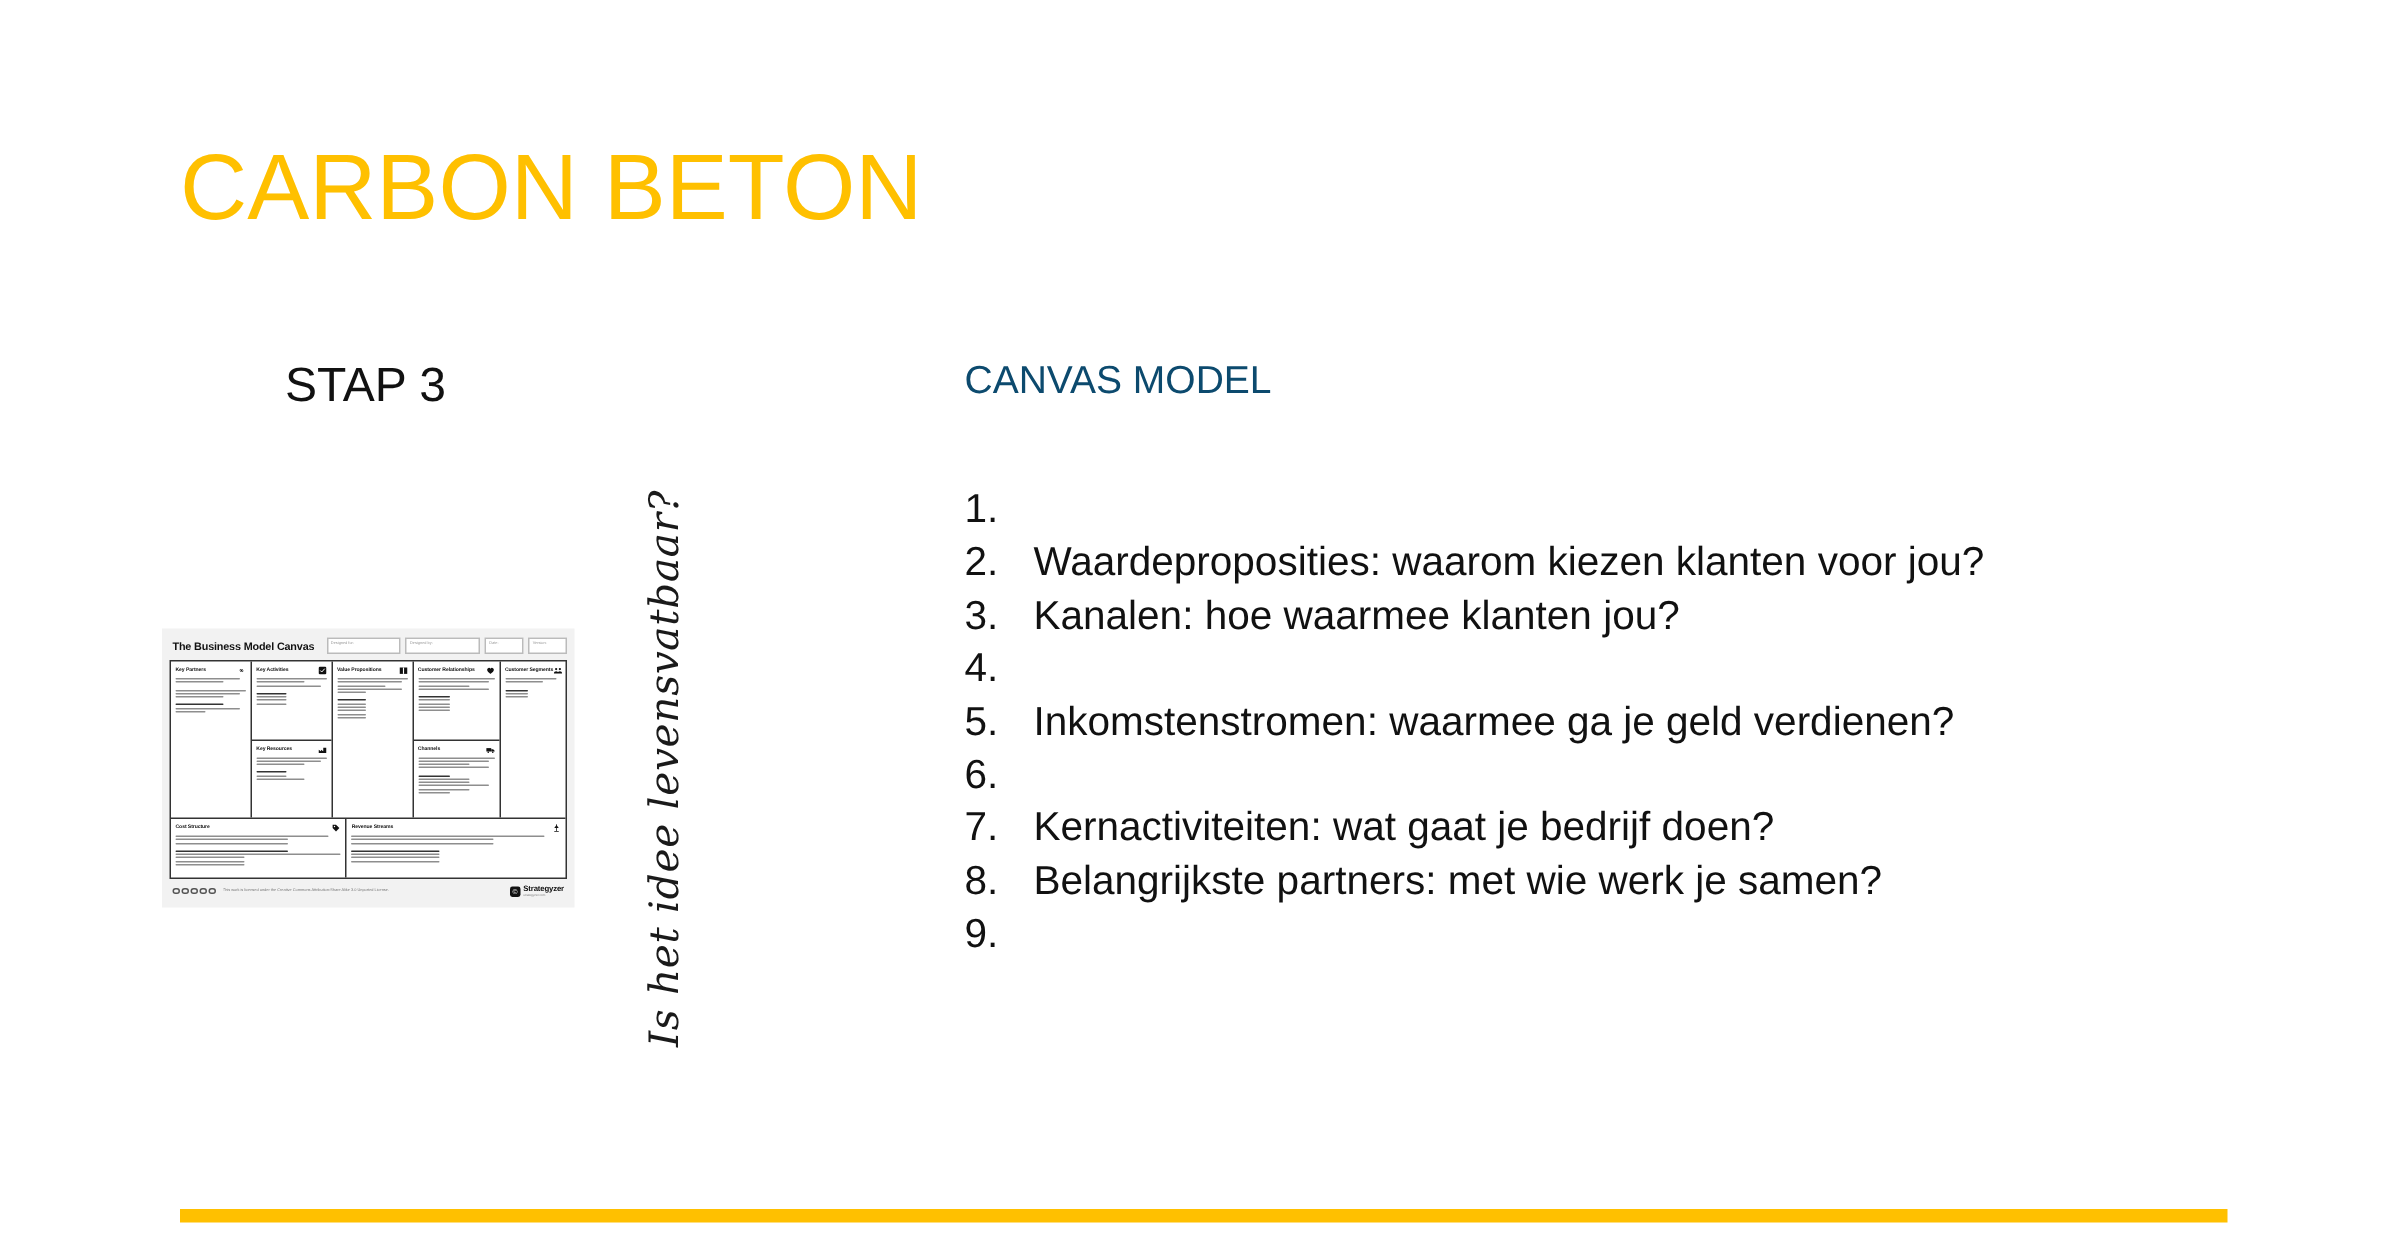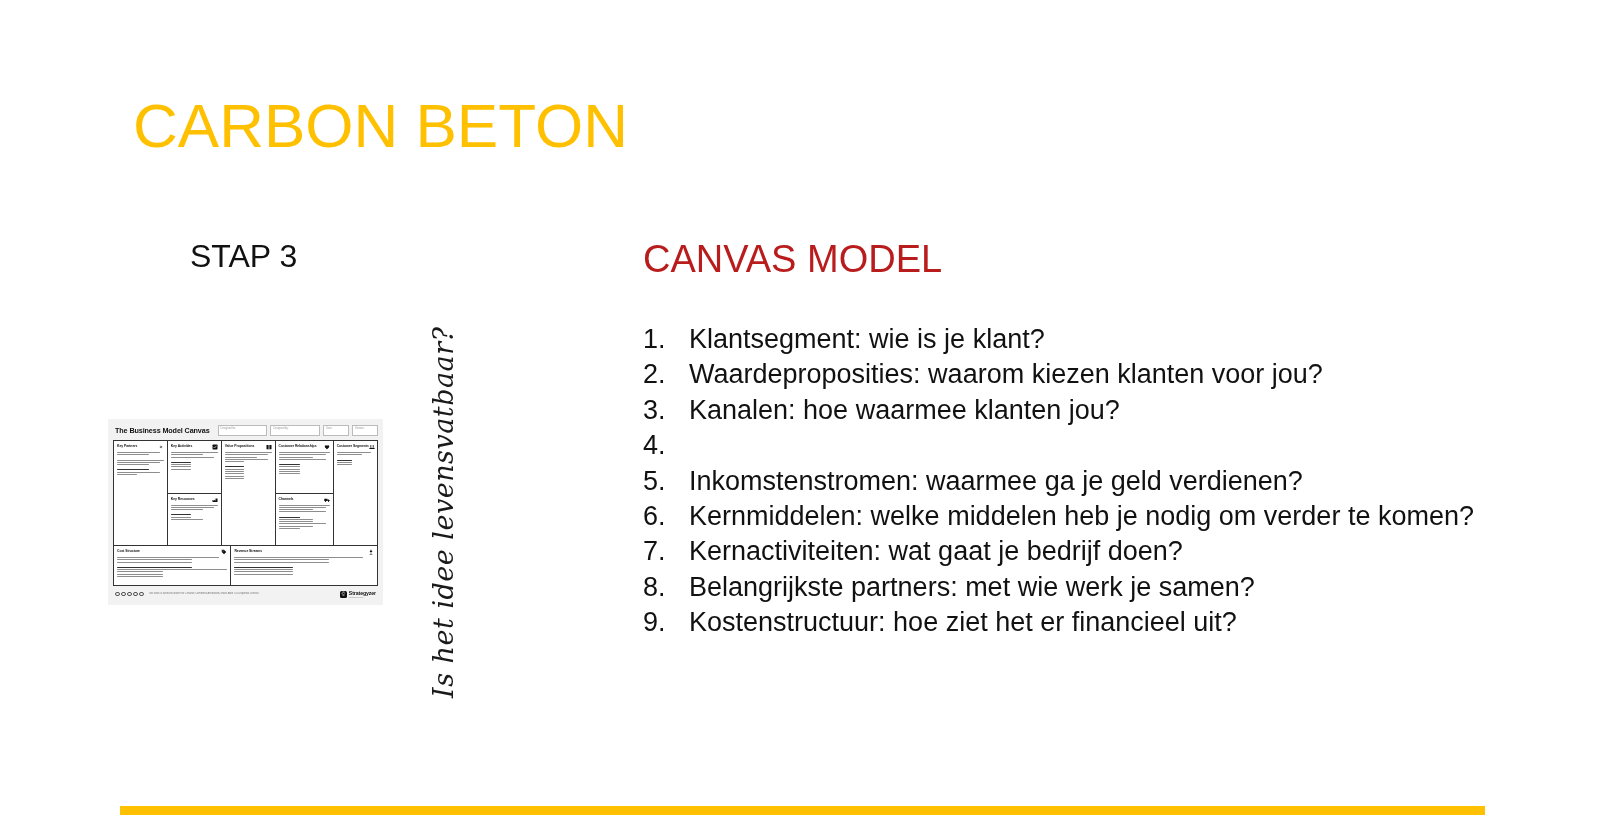--- a/index.html
+++ b/index.html
@@ -12,21 +12,21 @@
     height: 835px;
     position: relative;
     overflow: hidden;
     font-family: "Liberation Sans", sans-serif;
     color: #000000;
   }
 
   
   .slide-title {
     position: absolute;
-    left: 133px;
+    left: 120px;
     top: 92px;
     font-size: 62px;
     font-weight: 400;
     letter-spacing: 0px;
     color: #FFC000;
     line-height: 1.1;
     white-space: nowrap;
   }
 
   
@@ -38,23 +38,23 @@
     font-weight: 400;
     color: #111111;
     white-space: nowrap;
   }
 
   
   .canvas-heading {
     position: absolute;
     left: 643px;
     top: 238px;
-    font-size: 38px;
+    font-size: 26px;
     font-weight: 400;
-    color: #b91c1c;
+    color: #0c4a6e;
     white-space: nowrap;
   }
 
   
   .canvas-list {
     position: absolute;
     left: 643px;
     top: 322px;
     width: 900px;
   }
@@ -548,48 +548,45 @@
       </div>
     </div>
   </div>
 </div>
 
 <div class="canvas-heading">CANVAS MODEL</div>
 
 <div class="canvas-list">
   <div class="list-row">
     <span class="list-num">1.</span>
-    <span class="list-text">Klantsegment: wie is je klant?</span>
   </div>
   <div class="list-row">
     <span class="list-num">2.</span>
     <span class="list-text">Waardeproposities: waarom kiezen klanten voor jou?</span>
   </div>
   <div class="list-row">
     <span class="list-num">3.</span>
     <span class="list-text">Kanalen: hoe waarmee klanten jou?</span>
   </div>
   <div class="list-row">
     <span class="list-num">4.</span>
   </div>
   <div class="list-row">
     <span class="list-num">5.</span>
     <span class="list-text">Inkomstenstromen: waarmee ga je geld verdienen?</span>
   </div>
   <div class="list-row">
     <span class="list-num">6.</span>
-    <span class="list-text">Kernmiddelen: welke middelen heb je nodig om verder te komen?</span>
   </div>
   <div class="list-row">
     <span class="list-num">7.</span>
     <span class="list-text">Kernactiviteiten: wat gaat je bedrijf doen?</span>
   </div>
   <div class="list-row">
     <span class="list-num">8.</span>
     <span class="list-text">Belangrijkste partners: met wie werk je samen?</span>
   </div>
   <div class="list-row">
     <span class="list-num">9.</span>
-    <span class="list-text">Kostenstructuur: hoe ziet het er financieel uit?</span>
   </div>
 </div>
 
 <div class="bottom-rule"></div>
 
 </body></html>

